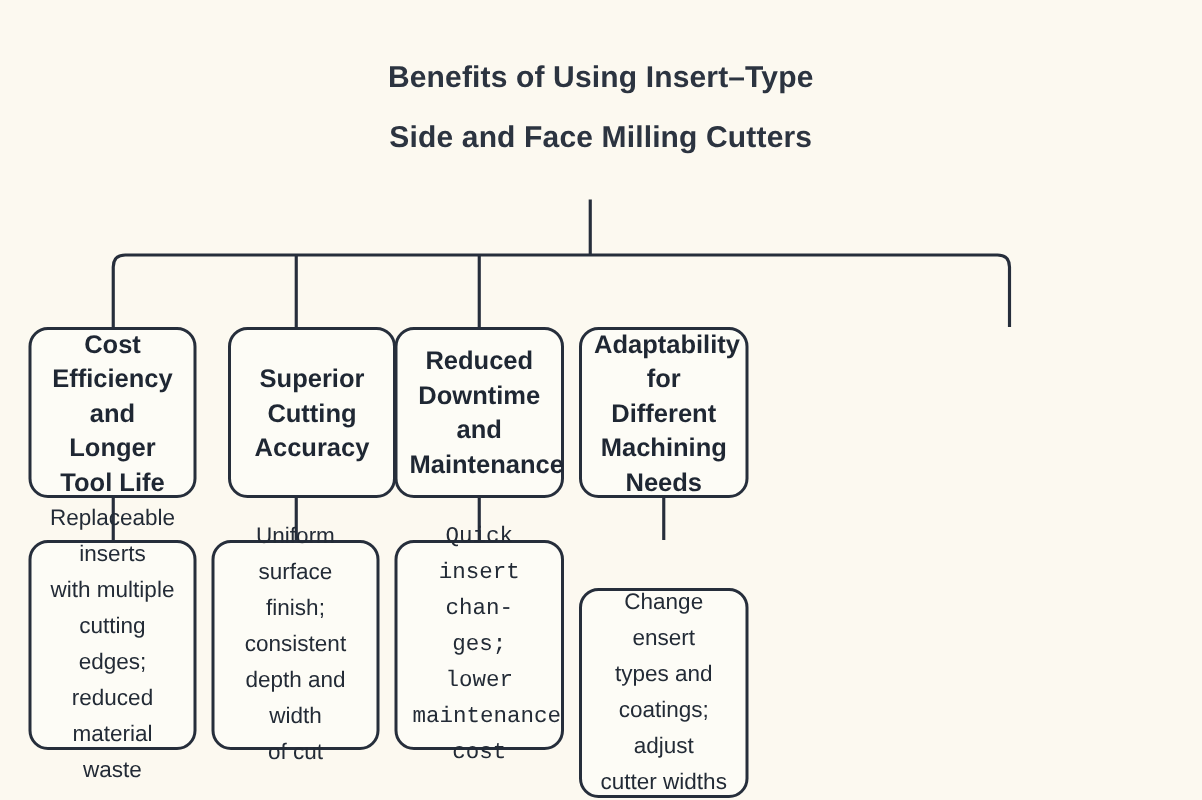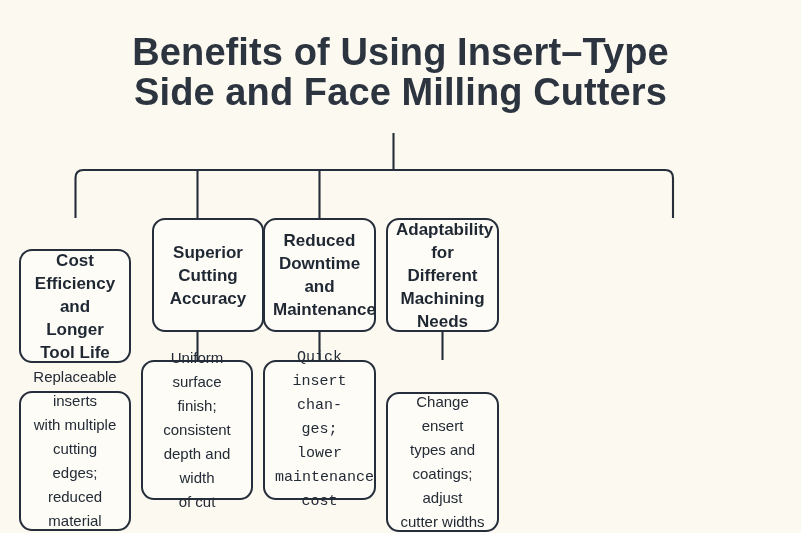--- a/index.html
+++ b/index.html
@@ -21,21 +21,21 @@
   }
 
   
   #title {
     position: absolute;
     left: 0;
     top: 32px;
     width: 801px;
     text-align: center;
     color: #2C3440;
-    font-size: 38px;
+    font-size: 20px;
     font-weight: bold;
     line-height: 40px;
     letter-spacing: 0.1px;
   }
   #title .line {
     display: block;
   }
 
   
   #connectors {
@@ -84,21 +84,21 @@
     padding: 4px 10px;
     color: #232B36;
   }
   .node .txt {
     display: block;
     width: 100%;
     white-space: pre-line;
   }
 
   
-  .col1 { left: 19px;  width: 112px; margin-top: 31px; }
+  .col1 { left: 19px;  width: 112px; }
   .col2 { left: 152px; width: 112px; }
   .col3 { left: 263px; width: 113px; }
   .col4 { left: 386px; width: 113px; }
 
   .col1.detail { left: 19px;  width: 112px; }
   .col2.detail { left: 141px; width: 112px; }
   .col3.detail { left: 263px; width: 113px; font-family: Liberation Mono, monospace; }
   .col4.detail { left: 386px; width: 113px; margin-top: 32px; }
 </style>
 </head>

